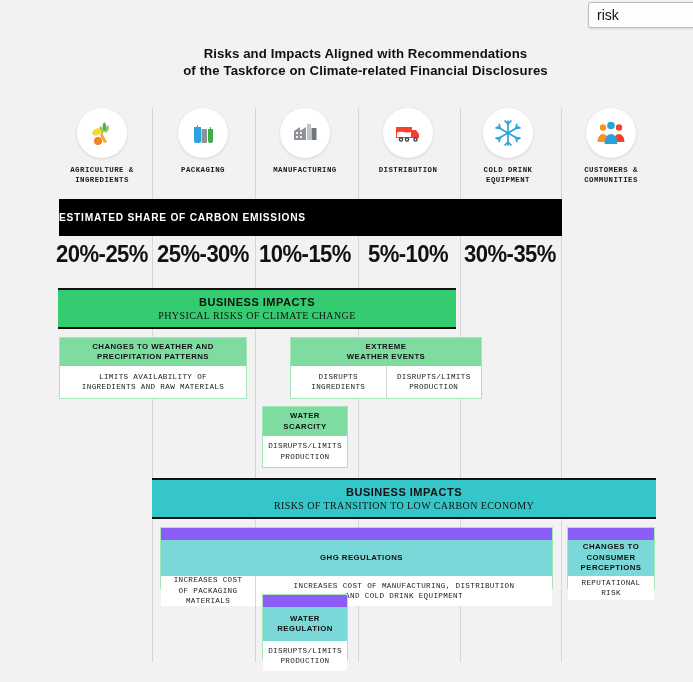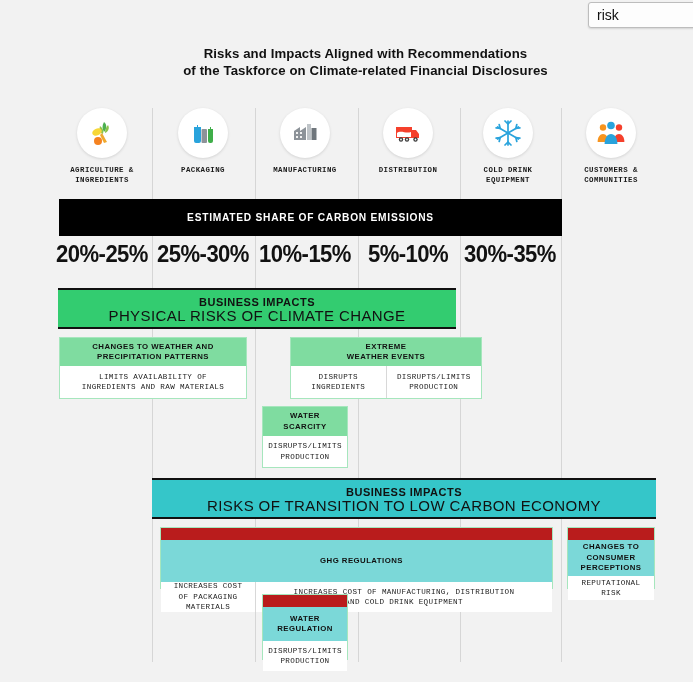--- a/index.html
+++ b/index.html
@@ -107,21 +107,21 @@
   
   #emissions-bar {
     position: absolute;
     left: 59px;
     top: 199px;
     width: 503px;
     height: 37px;
     background: #000000;
     display: flex;
     align-items: center;
-    justify-content: center;
+    justify-content: flex-start;
   }
   #emissions-bar-label {
     color: #ffffff;
     font-size: 10.2px;
     font-weight: bold;
     letter-spacing: .75px;
   }
 
   
   #pct-row {
@@ -156,45 +156,46 @@
     justify-content: center;
   }
   .banner-title {
     font-size: 11px;
     font-weight: bold;
     color: #111;
     letter-spacing: .5px;
     line-height: 14px;
   }
   .banner-sub {
-    font-size: 15px;
+    font-size: 10px;
     color: #111;
     letter-spacing: .4px;
     line-height: 13px;
+    font-family: Liberation Serif, serif;
   }
   #banner-physical {
     left: 58px;
     top: 288px;
     width: 398px;
     height: 41px;
     background: #33cc70;
   }
   #banner-transition {
     left: 152px;
     top: 478px;
     width: 504px;
     height: 41px;
     background: #35c6c9;
   }
 
   
   .card {
     position: absolute;
     box-sizing: border-box;
-    background: #b91c1c;
+    background: #8b5cf6;
   }
   .card-head {
     display: flex;
     align-items: center;
     justify-content: center;
     text-align: center;
     font-size: 7.8px;
     font-weight: bold;
     color: #111;
     letter-spacing: .45px;
@@ -235,21 +236,21 @@
 
   #card-extreme   { left: 262px; top: 337px; width: 192px; height: 62px; margin-left: 28px; }
   #card-extreme .card-head { height: 28px; }
   #card-extreme .card-body { height: 32px; }
 
   #card-waterscarcity { left: 262px; top: 406px; width: 86px; height: 62px; }
   #card-waterscarcity .card-head { height: 29px; }
   #card-waterscarcity .card-body { height: 31px; }
 
   #card-ghg { left: 160px; top: 527px; width: 393px; height: 62px; }
-  #card-ghg .card-head { height: 42px; padding-left: 10px; }
+  #card-ghg .card-head { height: 36px; padding-left: 10px; }
   #card-ghg .card-body { height: 30px; }
 
   #card-consumer { left: 567px; top: 527px; width: 88px; height: 62px; }
   #card-consumer .card-head { height: 36px; }
   #card-consumer .card-body { height: 24px; }
 
   #card-waterreg { left: 262px; top: 594px; width: 86px; height: 66px; }
   #card-waterreg .card-head { height: 34px; }
   #card-waterreg .card-body { height: 30px; }
 

